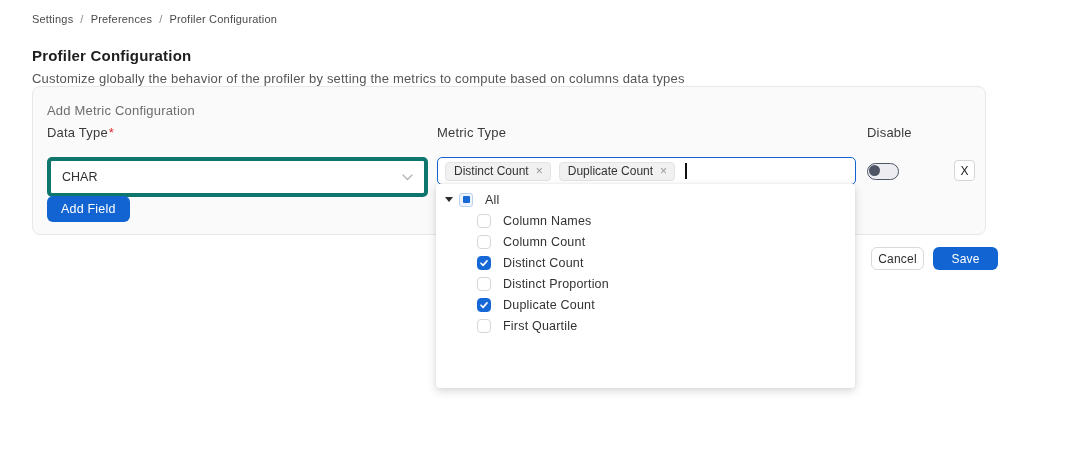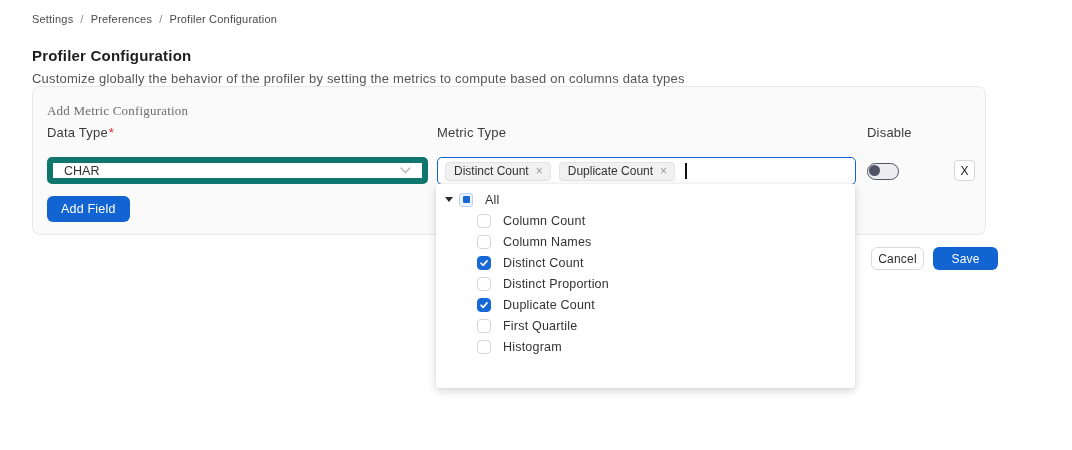--- a/index.html
+++ b/index.html
@@ -9,27 +9,27 @@
   .breadcrumb{position:absolute;left:32px;top:13px;display:flex;align-items:center;gap:7px;font-size:11px;color:#4a4a4a;letter-spacing:.2px;}
   .breadcrumb .sep{color:#8a8a8a;}
   .breadcrumb .crumb{cursor:pointer;}
 
   
   .page-title{position:absolute;left:32px;top:37px;font-size:15px;font-weight:bold;color:#1e1e1e;letter-spacing:.2px;}
   .page-subtitle{position:absolute;left:32px;top:58px;font-size:13px;color:#565656;letter-spacing:.2px;}
 
   
   .card{position:absolute;left:32px;top:86px;width:954px;height:149px;background:#fafafa;border:1px solid #e8e8e8;border-radius:8px;box-sizing:border-box;}
-  .card-title{position:absolute;left:14px;top:16px;font-size:13px;color:#6e6e6e;letter-spacing:.2px;font-family:Liberation Serif, serif;}
+  .card-title{position:absolute;left:14px;top:16px;font-size:13px;color:#6e6e6e;letter-spacing:.2px;}
   .field-label{position:absolute;top:38px;font-size:13px;color:#3b3b3b;letter-spacing:.2px;}
   .fl-datatype{left:14px;} .fl-metric{left:404px;} .fl-disable{left:834px;}
   .required{color:#e0262b;margin-left:1px;}
 
   
-  .select{position:absolute;left:14px;top:70px;width:381px;height:27px;box-sizing:border-box;background:#fff;border:6px solid #0f766e;border-radius:5px;display:flex;align-items:center;justify-content:space-between;padding:0 11px;font-size:12.5px;color:#2f2f2f;cursor:pointer;}
+  .select{position:absolute;left:14px;top:70px;width:381px;height:40px;box-sizing:border-box;background:#fff;border:4px solid #0f766e;border-radius:5px;display:flex;align-items:center;justify-content:space-between;padding:0 11px;font-size:12.5px;color:#2f2f2f;cursor:pointer;}
   .chev{width:11px;height:7px;flex:none;}
 
   
   .multiselect{position:absolute;left:404px;top:70px;width:419px;height:28px;box-sizing:border-box;background:#fff;border:1.5px solid var(--primary,#1264d2);border-radius:5px;display:flex;align-items:center;gap:8px;padding:0 7px;cursor:text;}
   .tag{display:flex;align-items:center;gap:7px;background:#f1f1f1;border:1px solid #e3e3e3;border-radius:4px;padding:1px 7px 2px 8px;font-size:12px;color:#333;white-space:nowrap;}
   .tag-close{color:#979797;font-size:12px;line-height:1;cursor:pointer;}
   .caret-bar{width:2px;height:16px;background:#101010;margin-left:2px;}
 
   
   .toggle{position:absolute;left:834px;top:76px;width:30px;height:15px;border:1px solid #4e5565;border-radius:9px;background:#ececf1;cursor:pointer;}
@@ -120,28 +120,28 @@
       <span class="cb-ind">
           <span class="cb-ind-inner"></span>
         </span>
       <span class="opt-label">All</span>
     </div>
     <div id="options-container">
   <div class="opt-row child">
     <span class="cb">
       
     </span>
-    <span class="opt-label">Column Count</span>
+    <span class="opt-label">Column Names</span>
   </div>
 
   <div class="opt-row child">
     <span class="cb">
       
     </span>
-    <span class="opt-label">Column Names</span>
+    <span class="opt-label">Column Count</span>
   </div>
 
 
   <div class="opt-row child checked">
     <span class="cb">
       <svg viewBox="0 0 12 12">
               <path d="M2.4 6.3 L4.9 8.8 L9.6 3.4" fill="none" stroke="#fff" stroke-width="2" stroke-linecap="round" stroke-linejoin="round"></path>
             </svg>
     </span>
     <span class="opt-label">Distinct Count</span>
@@ -163,25 +163,19 @@
     <span class="opt-label">Duplicate Count</span>
   </div>
 
   <div class="opt-row child">
     <span class="cb">
       
     </span>
     <span class="opt-label">First Quartile</span>
   </div>
 
-  <div class="opt-row child">
-    <span class="cb">
-      
-    </span>
-    <span class="opt-label">Histogram</span>
-  </div>
 </div>
   </div>
 
   <button class="cancel-btn">Cancel</button>
   <button class="save-btn">Save</button>
 
 </div>
 
 </body></html>

